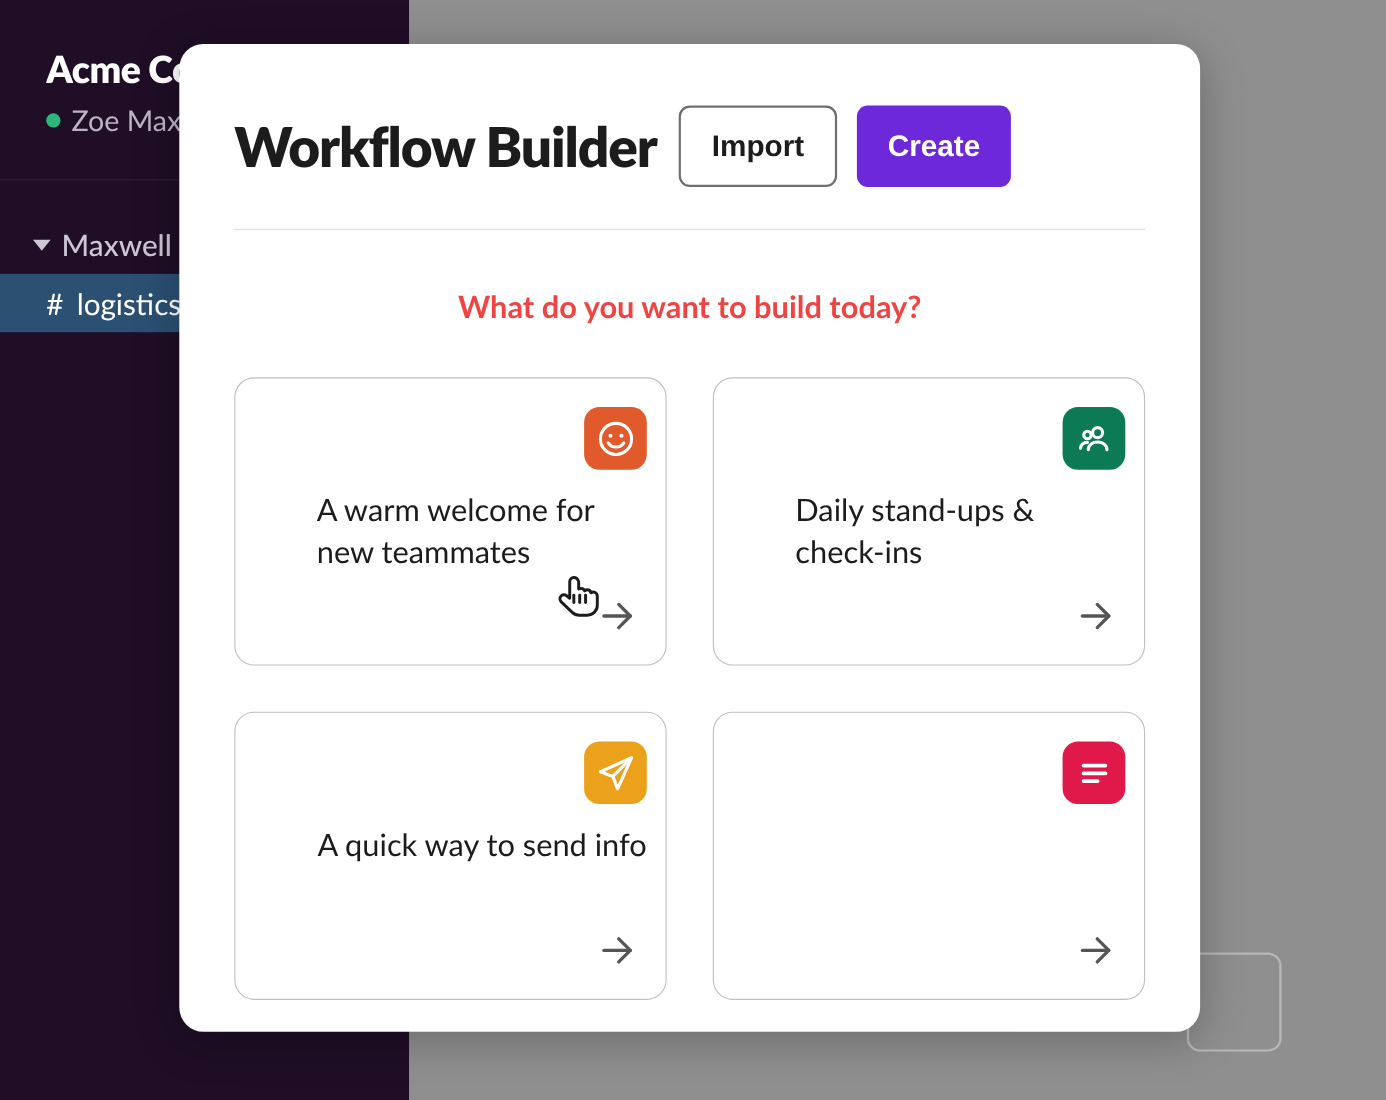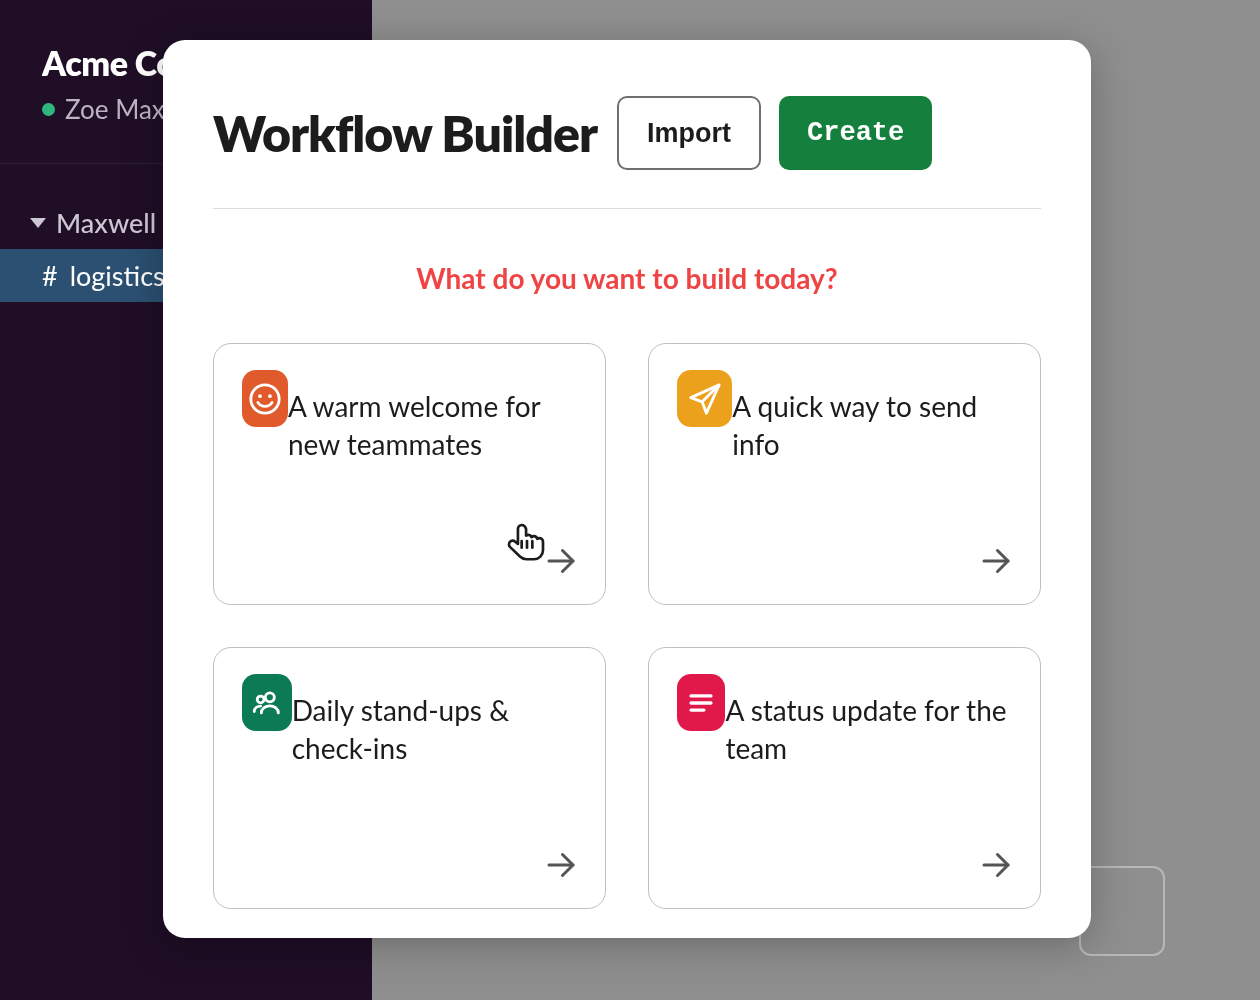--- a/index.html
+++ b/index.html
@@ -155,23 +155,22 @@
       justify-content: center;
       cursor: pointer;
       border: none;
     }
     .btn-outline {
       background: #ffffff;
       color: #1d1c1d;
       border: 2px solid #6f6f6f;
     }
     .btn-primary {
-      background: #15803d;
+      background: #6d28d9;
       color: #ffffff;
-      font-family: Liberation Mono, monospace;
     }
     .modal-hr {
       margin-top: 38px;
       border: none;
       border-top: 1.5px solid #dddddd;
     }
     .modal-subtitle {
       text-align: center;
       margin-top: 52px;
       font-size: 28px;
@@ -185,21 +184,22 @@
       margin-top: 48px;
     }
     .card {
       border: 1.5px solid #bfbfbf;
       border-radius: 18px;
       padding: 26px 17px 20px 28px;
       height: 262px;
       position: relative;
       cursor: pointer;
       display: flex;
-      flex-direction: row;
+      flex-direction: column;
+      align-items: flex-end;
     }
     .card-icon {
       width: 57px;
       height: 57px;
       border-radius: 14px;
       display: flex;
       align-items: center;
       justify-content: center;
       color: #fff;
     }
@@ -286,62 +286,61 @@
       <div class="card-title">A warm welcome for new teammates</div>
       <span class="card-arrow">
         <svg viewBox="0 0 24 24" fill="none" stroke="currentColor" stroke-width="2" stroke-linecap="round" stroke-linejoin="round">
             <line x1="4" y1="12" x2="20" y2="12"></line>
             <polyline points="13 5 20 12 13 19"></polyline>
           </svg>
       </span>
     </div>
 
     <div class="card">
-      <div class="card-icon icon-yellow">
-        <svg viewBox="0 0 24 24" fill="none" stroke="white" stroke-width="2" stroke-linejoin="round">
-          <path d="M22 2L2 11l8 3 3 8 9-20z"></path>
-          <path d="M10 14L22 2"></path>
-        </svg>
-      </div>
-      <div class="card-title">A quick way to send info</div>
-      <span class="card-arrow">
-        <svg viewBox="0 0 24 24" fill="none" stroke="currentColor" stroke-width="2" stroke-linecap="round" stroke-linejoin="round">
-            <line x1="4" y1="12" x2="20" y2="12"></line>
-            <polyline points="13 5 20 12 13 19"></polyline>
-          </svg>
-      </span>
-    </div>
-
-    <div class="card">
       <div class="card-icon icon-green">
         <svg viewBox="0 0 24 24" fill="none" stroke="white" stroke-width="2" stroke-linecap="round" stroke-linejoin="round">
           <circle cx="14" cy="8" r="3.2"></circle>
           <path d="M8 19c0-3 2.7-5 6-5s6 2 6 5"></path>
           <circle cx="7.5" cy="9.5" r="2.4"></circle>
           <path d="M3 18c0-2.2 2-3.8 4.5-3.8"></path>
         </svg>
       </div>
       <div class="card-title">Daily stand-ups &amp; check-ins</div>
       <span class="card-arrow">
         <svg viewBox="0 0 24 24" fill="none" stroke="currentColor" stroke-width="2" stroke-linecap="round" stroke-linejoin="round">
             <line x1="4" y1="12" x2="20" y2="12"></line>
             <polyline points="13 5 20 12 13 19"></polyline>
           </svg>
       </span>
     </div>
 
     <div class="card">
+      <div class="card-icon icon-yellow">
+        <svg viewBox="0 0 24 24" fill="none" stroke="white" stroke-width="2" stroke-linejoin="round">
+          <path d="M22 2L2 11l8 3 3 8 9-20z"></path>
+          <path d="M10 14L22 2"></path>
+        </svg>
+      </div>
+      <div class="card-title">A quick way to send info</div>
+      <span class="card-arrow">
+        <svg viewBox="0 0 24 24" fill="none" stroke="currentColor" stroke-width="2" stroke-linecap="round" stroke-linejoin="round">
+            <line x1="4" y1="12" x2="20" y2="12"></line>
+            <polyline points="13 5 20 12 13 19"></polyline>
+          </svg>
+      </span>
+    </div>
+
+    <div class="card">
       <div class="card-icon icon-pink">
         <svg viewBox="0 0 24 24" fill="none" stroke="white" stroke-width="2.4" stroke-linecap="round">
           <line x1="5" y1="7" x2="19" y2="7"></line>
           <line x1="5" y1="12" x2="19" y2="12"></line>
           <line x1="5" y1="17" x2="14" y2="17"></line>
         </svg>
       </div>
-      <div class="card-title">A status update for the team</div>
       <span class="card-arrow">
         <svg viewBox="0 0 24 24" fill="none" stroke="currentColor" stroke-width="2" stroke-linecap="round" stroke-linejoin="round">
             <line x1="4" y1="12" x2="20" y2="12"></line>
             <polyline points="13 5 20 12 13 19"></polyline>
           </svg>
       </span>
     </div>
 
   </div>
 </div>

